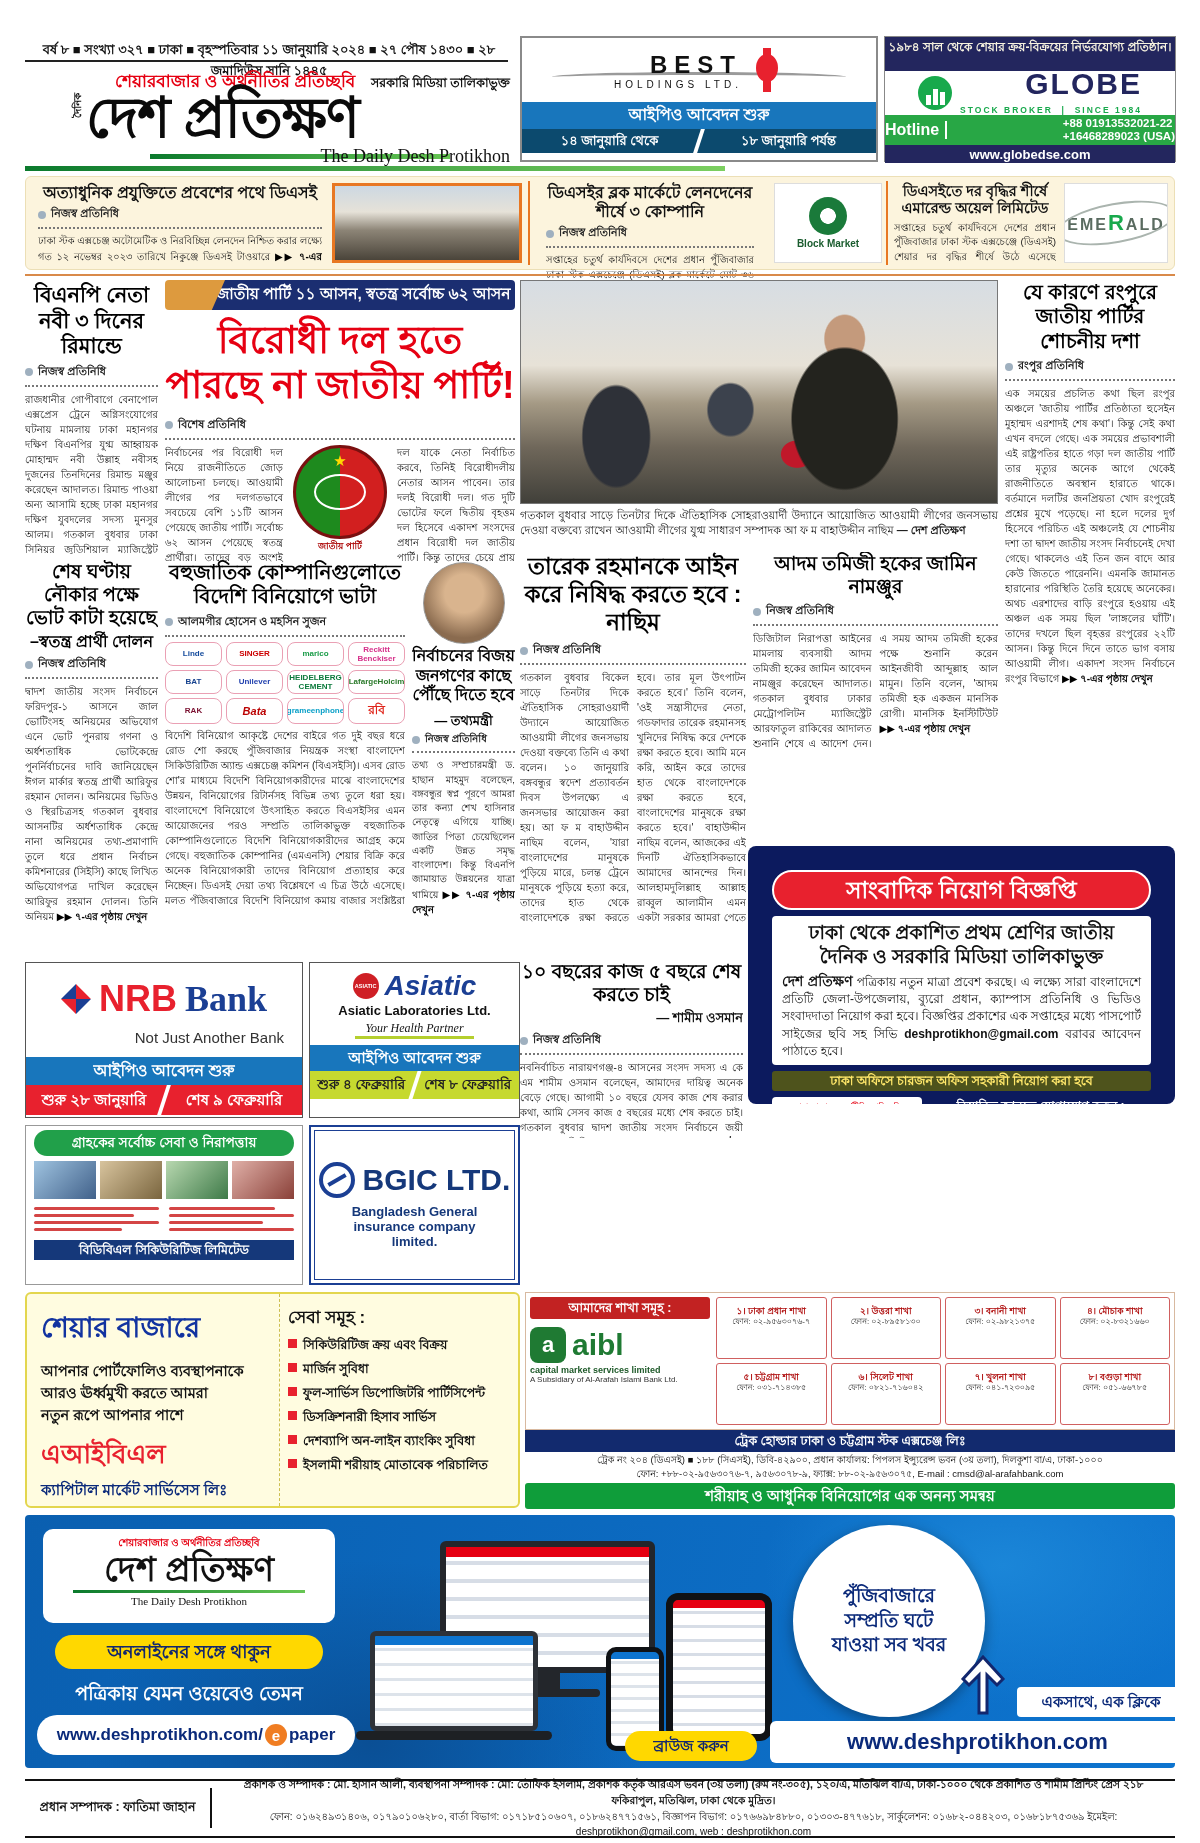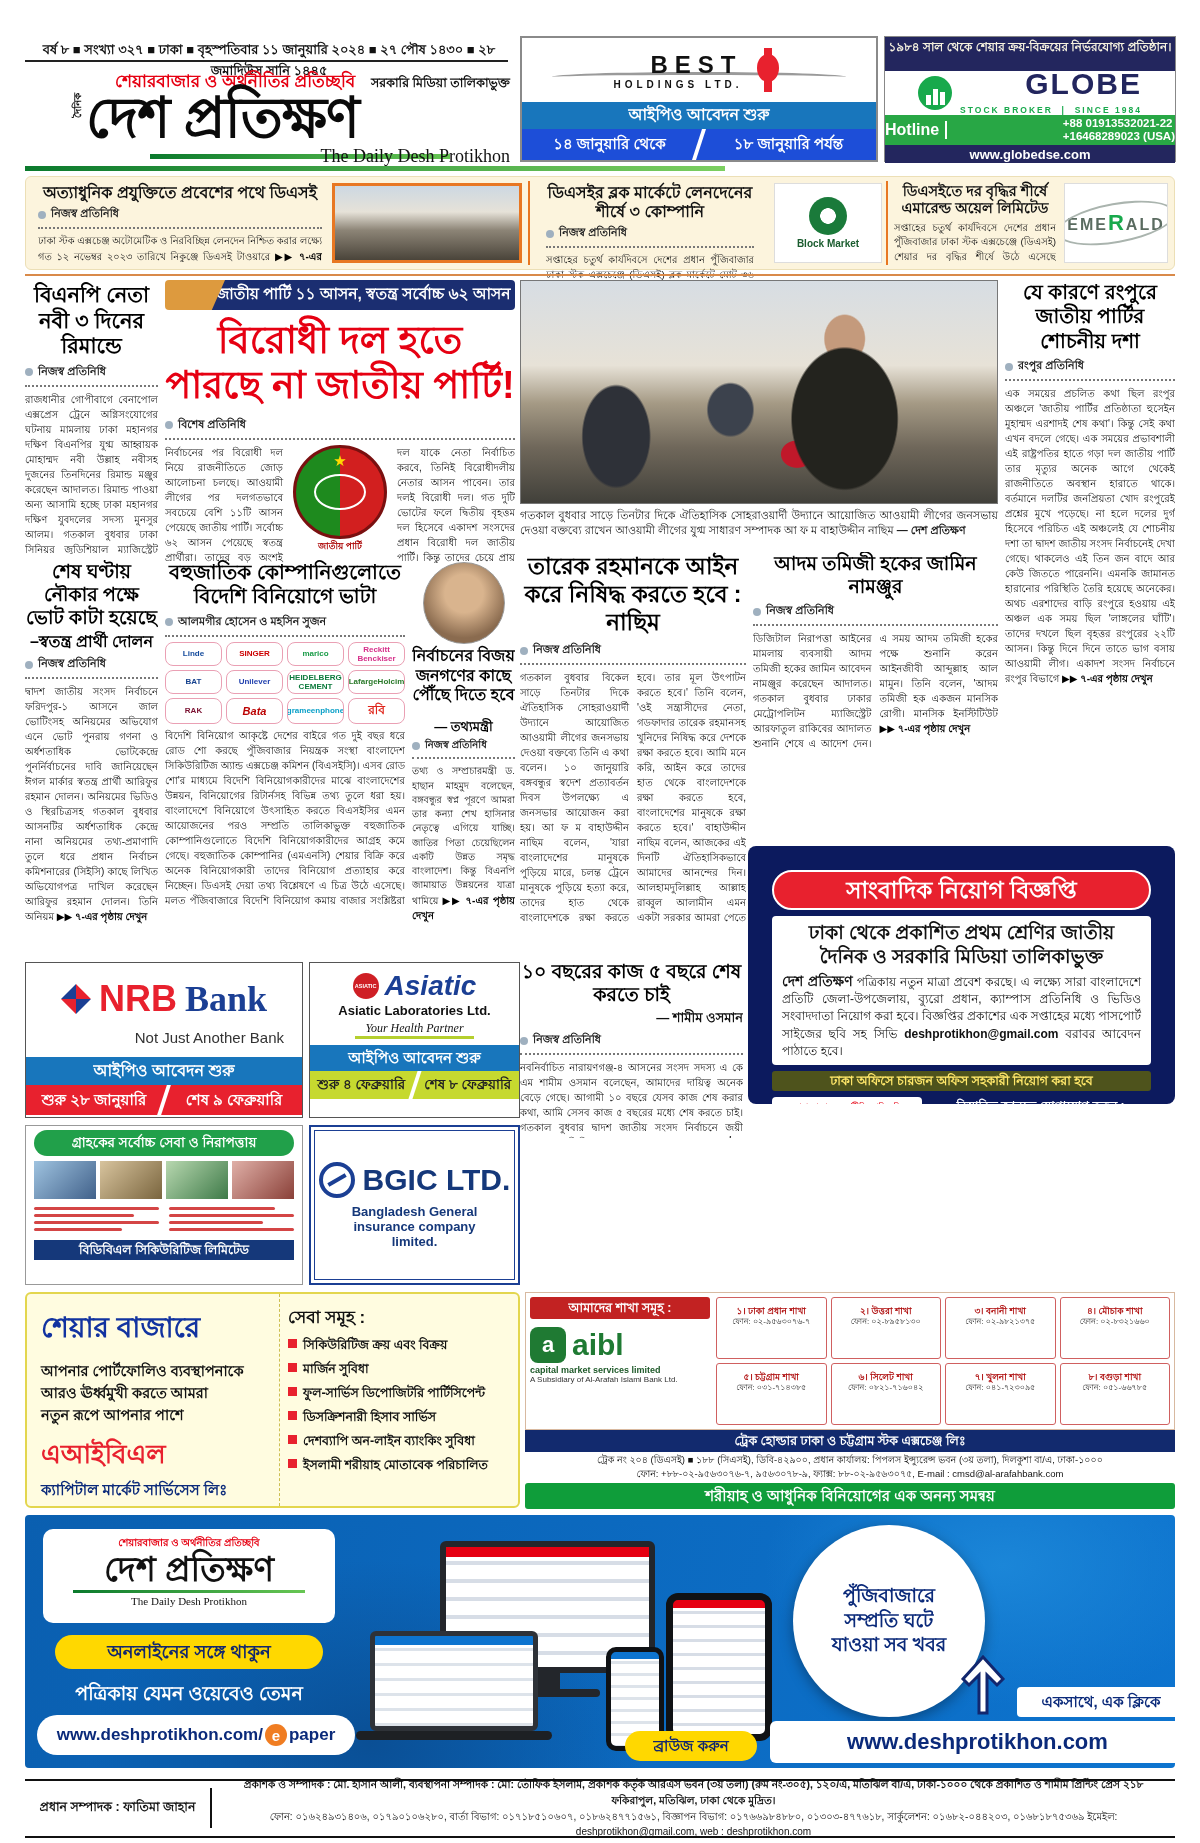--- a/index.html
+++ b/index.html
@@ -50,29 +50,29 @@
   <div class="abs mast-title" style="left:26px;top:24px">দেশ প্রতিক্ষণ</div>
   <div class="abs green-ul" style="left:90px;top:88px;width:300px"></div>
   <div class="abs" style="right:0;top:80px;font-size:18px;font-family:'Liberation Serif',serif">The Daily Desh Protikhon</div>
 </div>
 
 <div class="abs" style="left:520px;top:36px;width:358px;height:126px;border:2px solid #8a8a8a;background:#fff">
   <div style="height:64px;display:flex;align-items:center;justify-content:center;gap:8px;position:relative">
     <div style="position:absolute;left:30px;right:30px;top:34px;height:10px;border-top:3px solid #9a9a9a;border-radius:50%"></div>
     <div style="position:relative;text-align:right">
       <div style="font-size:24px;font-weight:900;letter-spacing:7px">BEST</div>
-      <div style="font-size:10px;font-weight:700;letter-spacing:4px">HOLDINGS LTD.</div>
+      <div style="font-size:10px;font-weight:400;letter-spacing:4px">HOLDINGS LTD.</div>
     </div>
     <div style="width:34px;height:44px;position:relative">
       <span style="position:absolute;left:6px;top:6px;width:22px;height:28px;border:7px solid #e8212e;border-radius:50%"></span>
       <span style="position:absolute;left:13px;top:0;width:8px;height:44px;background:#e8212e"></span>
     </div>
   </div>
   <div class="bar" style="height:27px;background:#1876bc;font-size:16px">আইপিও আবেদন শুরু</div>
-  <div class="split" style="height:31px;background:#1d4ed8;font-size:15px">
+  <div class="split" style="height:24px;background:#0c4a6e;font-size:13px">
     <span>১৪ জানুয়ারি থেকে</span>
       <span class="diag" style="flex:0 0 4px"></span>
       <span>১৮ জানুয়ারি পর্যন্ত</span>
   </div>
 </div>
 
 <div class="abs" style="left:884px;top:36px;width:292px;height:126px;border:1px solid #888;background:#23265e">
   <div class="ctr" style="height:34px;color:#f6f2df;font-size:12px;font-weight:800;line-height:1.3;padding-top:3px">১৯৮৪ সাল থেকে শেয়ার ক্রয়-বিক্রয়ের নির্ভরযোগ্য প্রতিষ্ঠান।</div>
   <div style="height:44px;background:#fff;display:flex;align-items:center;justify-content:center;gap:8px">
     <span style="width:34px;height:34px;border-radius:50%;background:#18a94c;display:inline-flex;align-items:flex-end;justify-content:center;gap:2px;padding:5px">
@@ -263,21 +263,21 @@
     <div class="tile" style="color:#e0251b;font-size:12px">
         <span>রবি</span>
       </div>
   </div>
   <div class="body" style="height:176px;overflow:hidden"><span>বিদেশি বিনিয়োগ আকৃষ্টে দেশের বাইরে গত দুই বছর ধরে রোড শো করছে পুঁজিবাজার নিয়ন্ত্রক সংস্থা বাংলাদেশ সিকিউরিটিজ অ্যান্ড এক্সচেঞ্জ কমিশন (বিএসইসি)। এসব রোড শো'র মাধ্যমে বিদেশি বিনিয়োগকারীদের মাঝে বাংলাদেশের উন্নয়ন, বিনিয়োগের রিটার্নসহ বিভিন্ন তথ্য তুলে ধরা হয়। বাংলাদেশে বিনিয়োগে উৎসাহিত করতে বিএসইসির এমন আয়োজনের পরও সম্প্রতি তালিকাভুক্ত বহুজাতিক কোম্পানিগুলোতে বিদেশি বিনিয়োগকারীদের আগ্রহ কমে গেছে। বহুজাতিক কোম্পানির (এমএনসি) শেয়ার বিক্রি করে অনেক বিনিয়োগকারী তাদের বিনিয়োগ প্রত্যাহার করে নিচ্ছেন। ডিএসই দেয়া তথ্য বিশ্লেষণে এ চিত্র উঠে এসেছে। মূলত পুঁজিবাজারে বিদেশি বিনিয়োগ কমায় বাজার সংশ্লিষ্টরা নিয়ন্ত্রক সংস্থার নীতিকে দুষছেন।</span> </div>
 </div>
 
 <div class="abs ctr" style="left:412px;top:560px;width:103px;height:396px;overflow:hidden">
   <div style="width:82px;height:82px;border-radius:50%;margin:2px auto;border:1px solid #999;background:radial-gradient(circle at 50% 38%,#d9b48e 30%,#8a6b4f 70%)"></div>
   <h3 class="head" style="font-size:16px">নির্বাচনের বিজয় জনগণের কাছে পৌঁছে দিতে হবে</h3>
-  <h3 class="head" style="font-size:13px;margin-top:14px">— তথ্যমন্ত্রী</h3>
+  <h3 class="head" style="font-size:13px;margin-top:8px">— তথ্যমন্ত্রী</h3>
   <div class="bl" style="margin-top:3px;justify-content:flex-start">
       <i></i>
       <span style="font-size:10px">নিজস্ব প্রতিনিধি</span>
     </div>
   <div class="dots"></div>
   <div class="body" style="font-size:9.5px"><span>তথ্য ও সম্প্রচারমন্ত্রী ড. হাছান মাহমুদ বলেছেন, বঙ্গবন্ধুর স্বপ্ন পূরণে আমরা তার কন্যা শেখ হাসিনার নেতৃত্বে এগিয়ে যাচ্ছি। জাতির পিতা চেয়েছিলেন একটি উন্নত সমৃদ্ধ বাংলাদেশ। কিন্তু বিএনপি জামায়াত উন্নয়নের যাত্রা থামিয়ে</span> <b class="more">▶▶ ৭-এর পৃষ্ঠায় দেখুন</b></div>
 </div>
 
 <div class="abs" style="left:748px;top:846px;width:427px;height:258px;background:#0c1a5e;border-radius:8px;padding:24px;overflow:hidden">
   <div class="ctr" style="height:40px;background:#e8212e;border:2px solid #fff;border-radius:22px;color:#fff;font-size:23px;font-weight:900;line-height:36px">সাংবাদিক নিয়োগ বিজ্ঞপ্তি</div>

